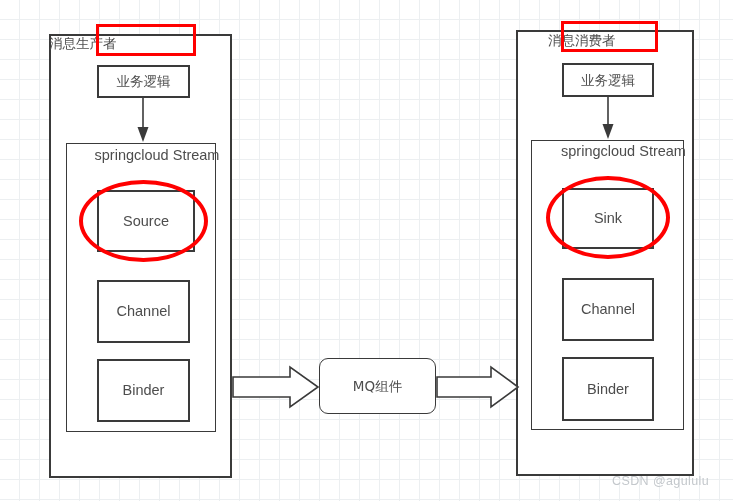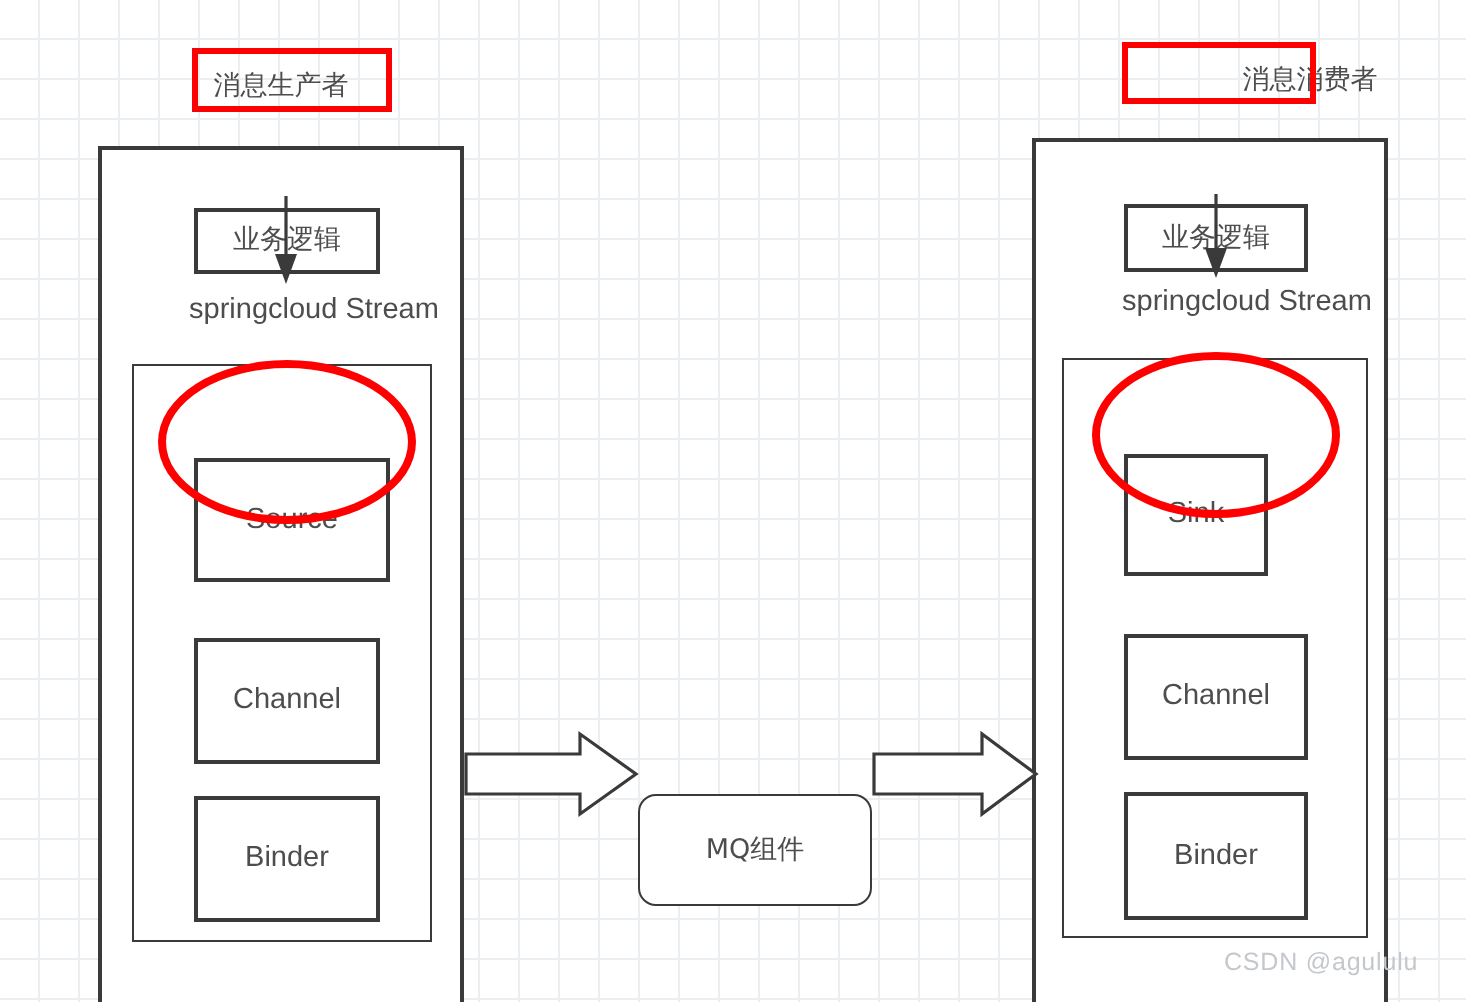--- a/index.html
+++ b/index.html
@@ -30,35 +30,34 @@
     box-sizing: border-box;
     background: #ffffff;
     border: 2px solid #3a3a3a;
     display: flex;
     align-items: center;
     justify-content: center;
     text-align: center;
     color: #4d4d4d;
     font-size: 14px;
     line-height: 1.25;
-    margin-top: 39px;
   }
   .outer-panel {
     border: 2px solid #3a3a3a;
     background: #ffffff;
     display: block;
   }
   .stream-panel {
     border: 1px solid #3a3a3a;
     background: #ffffff;
     display: block;
   }
   .panel-title {
     position: absolute;
-    text-align: center;
+    text-align: left;
     color: #4d4d4d;
     font-size: 14px;
     white-space: nowrap;
   }
   .stream-title {
     position: absolute;
     text-align: center;
     color: #4d4d4d;
     font-size: 14.5px;
     white-space: nowrap;
@@ -159,21 +158,21 @@
   <div class="red-rect" style="left:561px; top:21px; width:97px; height:31px;"></div>
 
   <div class="box" style="left:562px; top:63px; width:92px; height:34px;">
     <span class="cn">业务逻辑</span>
   </div>
 
   <div class="box stream-panel" style="left:531px; top:140px; width:153px; height:290px;"></div>
 
   <div class="stream-title" style="left:531px; top:139px; width:153px; height:24px; line-height:24px;">springcloud Stream</div>
 
-  <div class="box" style="left:562px; top:188px; width:72px; height:61px;">
+  <div class="box" style="left:562px; top:188px; width:92px; height:61px;">
     <span class="inner-label">Sink</span>
   </div>
 
   <div class="red-ellipse" style="left:546px; top:176px; width:124px; height:83px;"></div>
 
   <div class="box" style="left:562px; top:278px; width:92px; height:63px;">
     <span class="inner-label">Channel</span>
   </div>
 
   <div class="box" style="left:562px; top:357px; width:92px; height:64px;">

